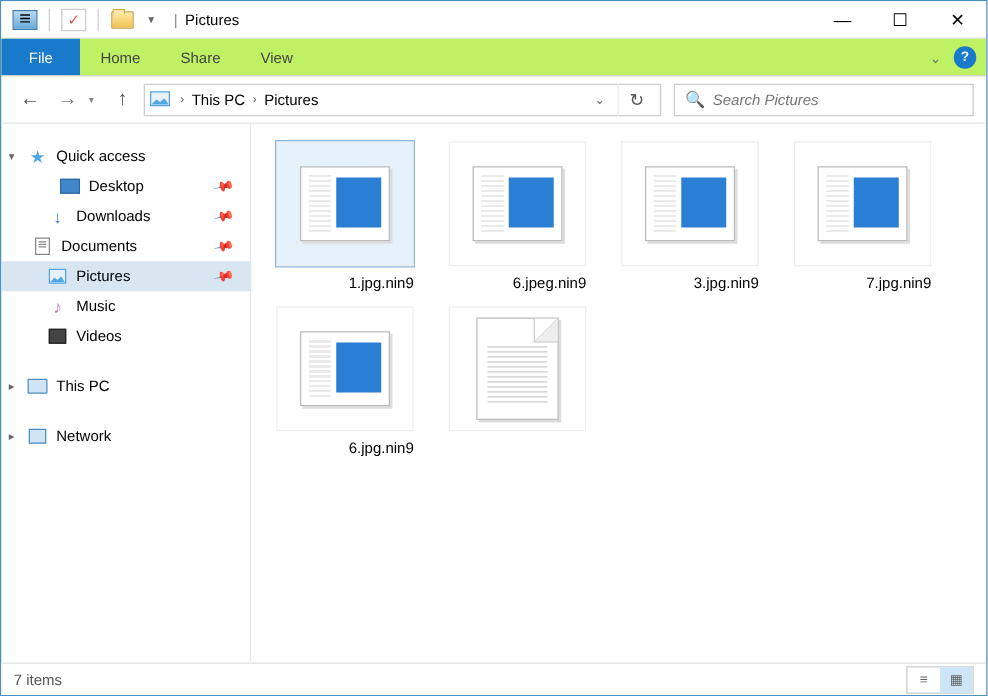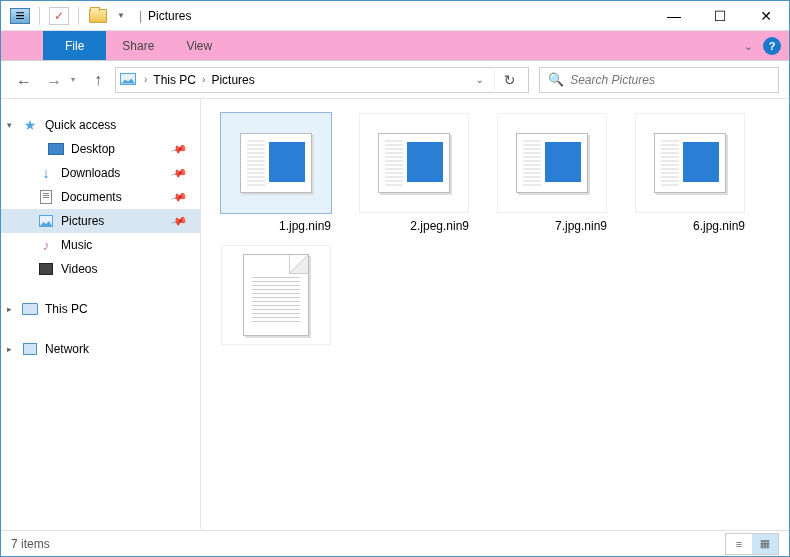--- a/index.html
+++ b/index.html
@@ -12,21 +12,21 @@
 .folder-icon-small { width: 18px; height: 14px; background: linear-gradient(#ffe9a6, #f0c250); border: 1px solid #caa33f; border-radius: 1px; position: relative; }
 .folder-icon-small::before { content: ''; position: absolute; top: -3px; left: 0; width: 8px; height: 3px; background: #ffe9a6; border: 1px solid #caa33f; border-bottom: none; border-radius: 1px 1px 0 0; }
 .qat-sep { width: 1px; height: 18px; background: #d0d0d0; margin: 0 4px; }
 .qat-chevron { font-size: 8px; color: #666; padding: 0 4px; }
 .titlebar-title { flex: 1; padding-left: 10px; font-size: 12px; color: #000; display: flex; align-items: center; }
 .titlebar-title .pipe { color: #888; margin-right: 6px; }
 .window-controls { display: flex; }
 .window-btn { width: 46px; height: 30px; display: flex; align-items: center; justify-content: center; font-size: 14px; color: #000; }
 
 
-.ribbon { height: 30px; background: #f9a8d4; display: flex; align-items: stretch; border-bottom: 1px solid #d0d0d0; position: relative; padding-left: 42px; }
+.ribbon { height: 30px; background: #bef264; display: flex; align-items: stretch; border-bottom: 1px solid #d0d0d0; position: relative; }
 .file-tab { background: #1979ca; color: #fff; padding: 0 22px; display: flex; align-items: center; font-size: 12px; }
 .ribbon-tab { padding: 0 16px; display: flex; align-items: center; font-size: 12px; color: #444; }
 .ribbon-right { position: absolute; right: 8px; top: 0; height: 30px; display: flex; align-items: center; gap: 10px; }
 .help-icon { width: 18px; height: 18px; border-radius: 50%; background: #1979ca; color: #fff; display: flex; align-items: center; justify-content: center; font-size: 11px; font-weight: bold; }
 
 
 .navbar { height: 38px; display: flex; align-items: center; padding: 0 10px; gap: 4px; border-bottom: 1px solid #e5e5e5; }
 .nav-arrow { width: 26px; height: 26px; display: flex; align-items: center; justify-content: center; color: #808080; font-size: 16px; }
 .nav-arrow.enabled { color: #555; }
 .nav-drop { font-size: 8px; color: #888; margin-right: 6px; }
@@ -110,20 +110,21 @@
   </div>
   <div class="window-controls">
     <div class="window-btn">—</div>
     <div class="window-btn">☐</div>
     <div class="window-btn">✕</div>
   </div>
 </div>
 
 <div class="ribbon">
   <div class="file-tab">File</div>
+  <div class="ribbon-tab">Home</div>
   <div class="ribbon-tab">Share</div>
   <div class="ribbon-tab">View</div>
   <div class="ribbon-right">
     <span style="font-size:11px;color:#666;">⌄</span>
     <div class="help-icon">?</div>
   </div>
 </div>
 
 <div class="navbar">
   <div class="nav-arrow enabled">←</div>
@@ -166,21 +167,21 @@
         <span>Desktop</span>
         <span class="side-pin">📌</span>
       </div>
       <div class="side-item" style="padding-left:36px;">
         <span class="side-icon">
             <span class="downloads-ico">↓</span>
           </span>
         <span>Downloads</span>
         <span class="side-pin">📌</span>
       </div>
-      <div class="side-item" style="padding-left:36px;">
+      <div class="side-item" style="padding-left:24px;">
         <span class="side-icon">
             <div class="doc-ico"></div>
           </span>
         <span>Documents</span>
         <span class="side-pin">📌</span>
       </div>
       <div class="side-item selected" style="padding-left:36px;">
         <span class="side-icon">
             <div class="pic-ico"></div>
           </span>
@@ -224,21 +225,27 @@
       <div class="file-item selected">
         <div class="thumb-wrap">
           <div class="thumb"></div>
         </div>
         <div class="file-name">1.jpg.nin9</div>
       </div>
       <div class="file-item">
         <div class="thumb-wrap">
           <div class="thumb"></div>
         </div>
-        <div class="file-name">2.jpeg.nin9</div>
+        <div class="file-name">6.jpeg.nin9</div>
+      </div>
+      <div class="file-item">
+        <div class="thumb-wrap">
+          <div class="thumb"></div>
+        </div>
+        <div class="file-name">3.jpg.nin9</div>
       </div>
       <div class="file-item">
         <div class="thumb-wrap">
           <div class="thumb"></div>
         </div>
         <div class="file-name">7.jpg.nin9</div>
       </div>
       <div class="file-item">
         <div class="thumb-wrap">
           <div class="thumb"></div>

